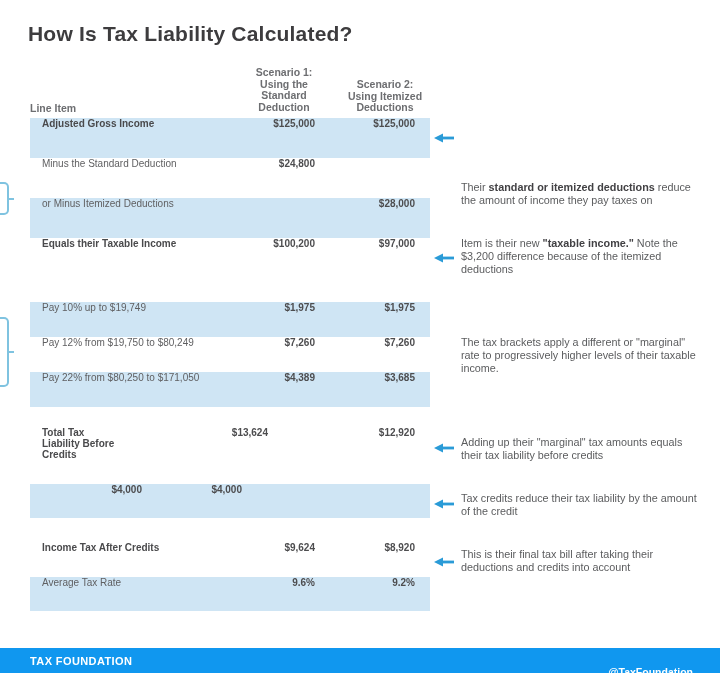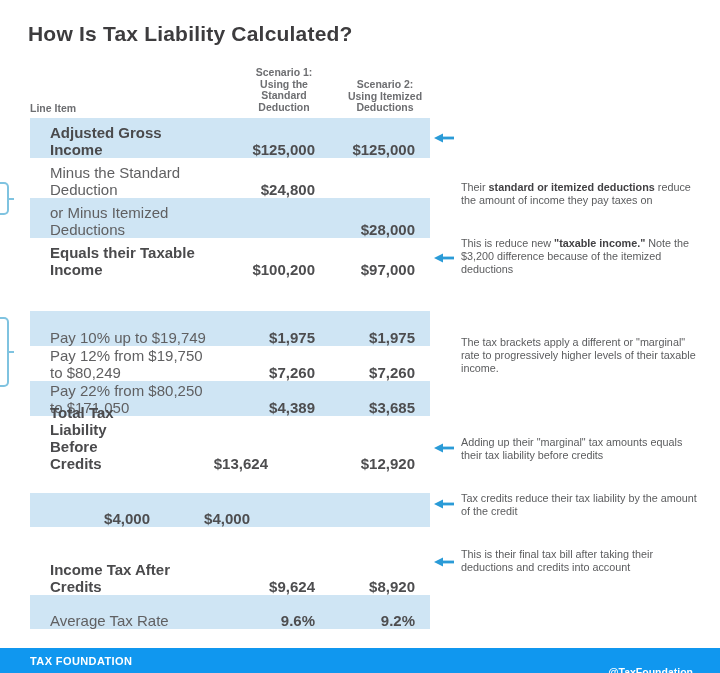--- a/index.html
+++ b/index.html
@@ -16,33 +16,33 @@
   .col-head {
     position:absolute; font-size:10.5px; font-weight:700; color:#6d6e71;
     line-height:11.5px; white-space:pre-line;
   }
   .head-lineitem { left:30px; top:103px; }
   .head-sc1 { left:284px; top:67px; transform:translateX(-50%); text-align:center; }
   .head-sc2 { left:385px; top:79px; transform:translateX(-50%); text-align:center; }
   
   .rows { position:absolute; left:30px; top:118px; width:400px; }
   .row {
-    display:flex; align-items:flex-end;
-    padding-left:20px; padding-right:15px;
-    font-size:15px; color:#606062;
+    display:flex; align-items:flex-start;
+    padding-left:12px; padding-right:15px;
+    font-size:10px; color:#606062;
   }
   .row.shaded { background:#cfe5f4; }
   .row.bold .lbl { font-weight:700; color:#4a4a4c; }
   .lbl { flex:1; }
   .val { width:100px; text-align:right; font-weight:700; color:#4d4d4f; }
   .h40 { height:40px; }
   .h36 { height:36px; }
   .h35 { height:35px; }
   .h34 { height:34px; }
-  .mt24 { margin-top:33px; }
+  .mt24 { margin-top:24px; }
   .mt23 { margin-top:20px;gap:47px; }
   .mt21 { margin-top:21px; }
   
   .arrow { position:absolute; left:434px; width:20px; height:10px; }
   .brace {
     position:absolute; width:9px;
     border:2px solid #7fc3e0; border-left:none;
     border-radius:0 5px 5px 0;
   }
   .brace::after {
@@ -157,21 +157,21 @@
     </svg>
   <svg class="arrow" style="top:557px" viewBox="0 0 20 10">
       <polygon points="0,5 9,0.5 9,9.5" fill="#2a9bd7"></polygon>
       <rect x="7" y="3.6" width="13" height="2.8" fill="#2a9bd7"></rect>
     </svg>
 
   <div class="note" style="top:181px">
     <span>Their </span><b>standard or itemized deductions</b><span> reduce the amount of income they pay taxes on</span>
   </div>
   <div class="note" style="top:237px">
-    <span>This is reduce new </span><b>"taxable income."</b><span> Note the $3,200 difference because of the itemized deductions</span>
+    <span>Item is their new </span><b>"taxable income."</b><span> Note the $3,200 difference because of the itemized deductions</span>
   </div>
   <div class="note" style="top:336px">
     <span>The tax brackets apply a different or "marginal" rate to progressively higher levels of their taxable income.</span>
   </div>
   <div class="note" style="top:436px">
     <span>Adding up their "marginal" tax amounts equals their tax liability before credits</span>
   </div>
   <div class="note" style="top:492px">
     <span>Tax credits reduce their tax liability by the amount of the credit</span>
   </div>

